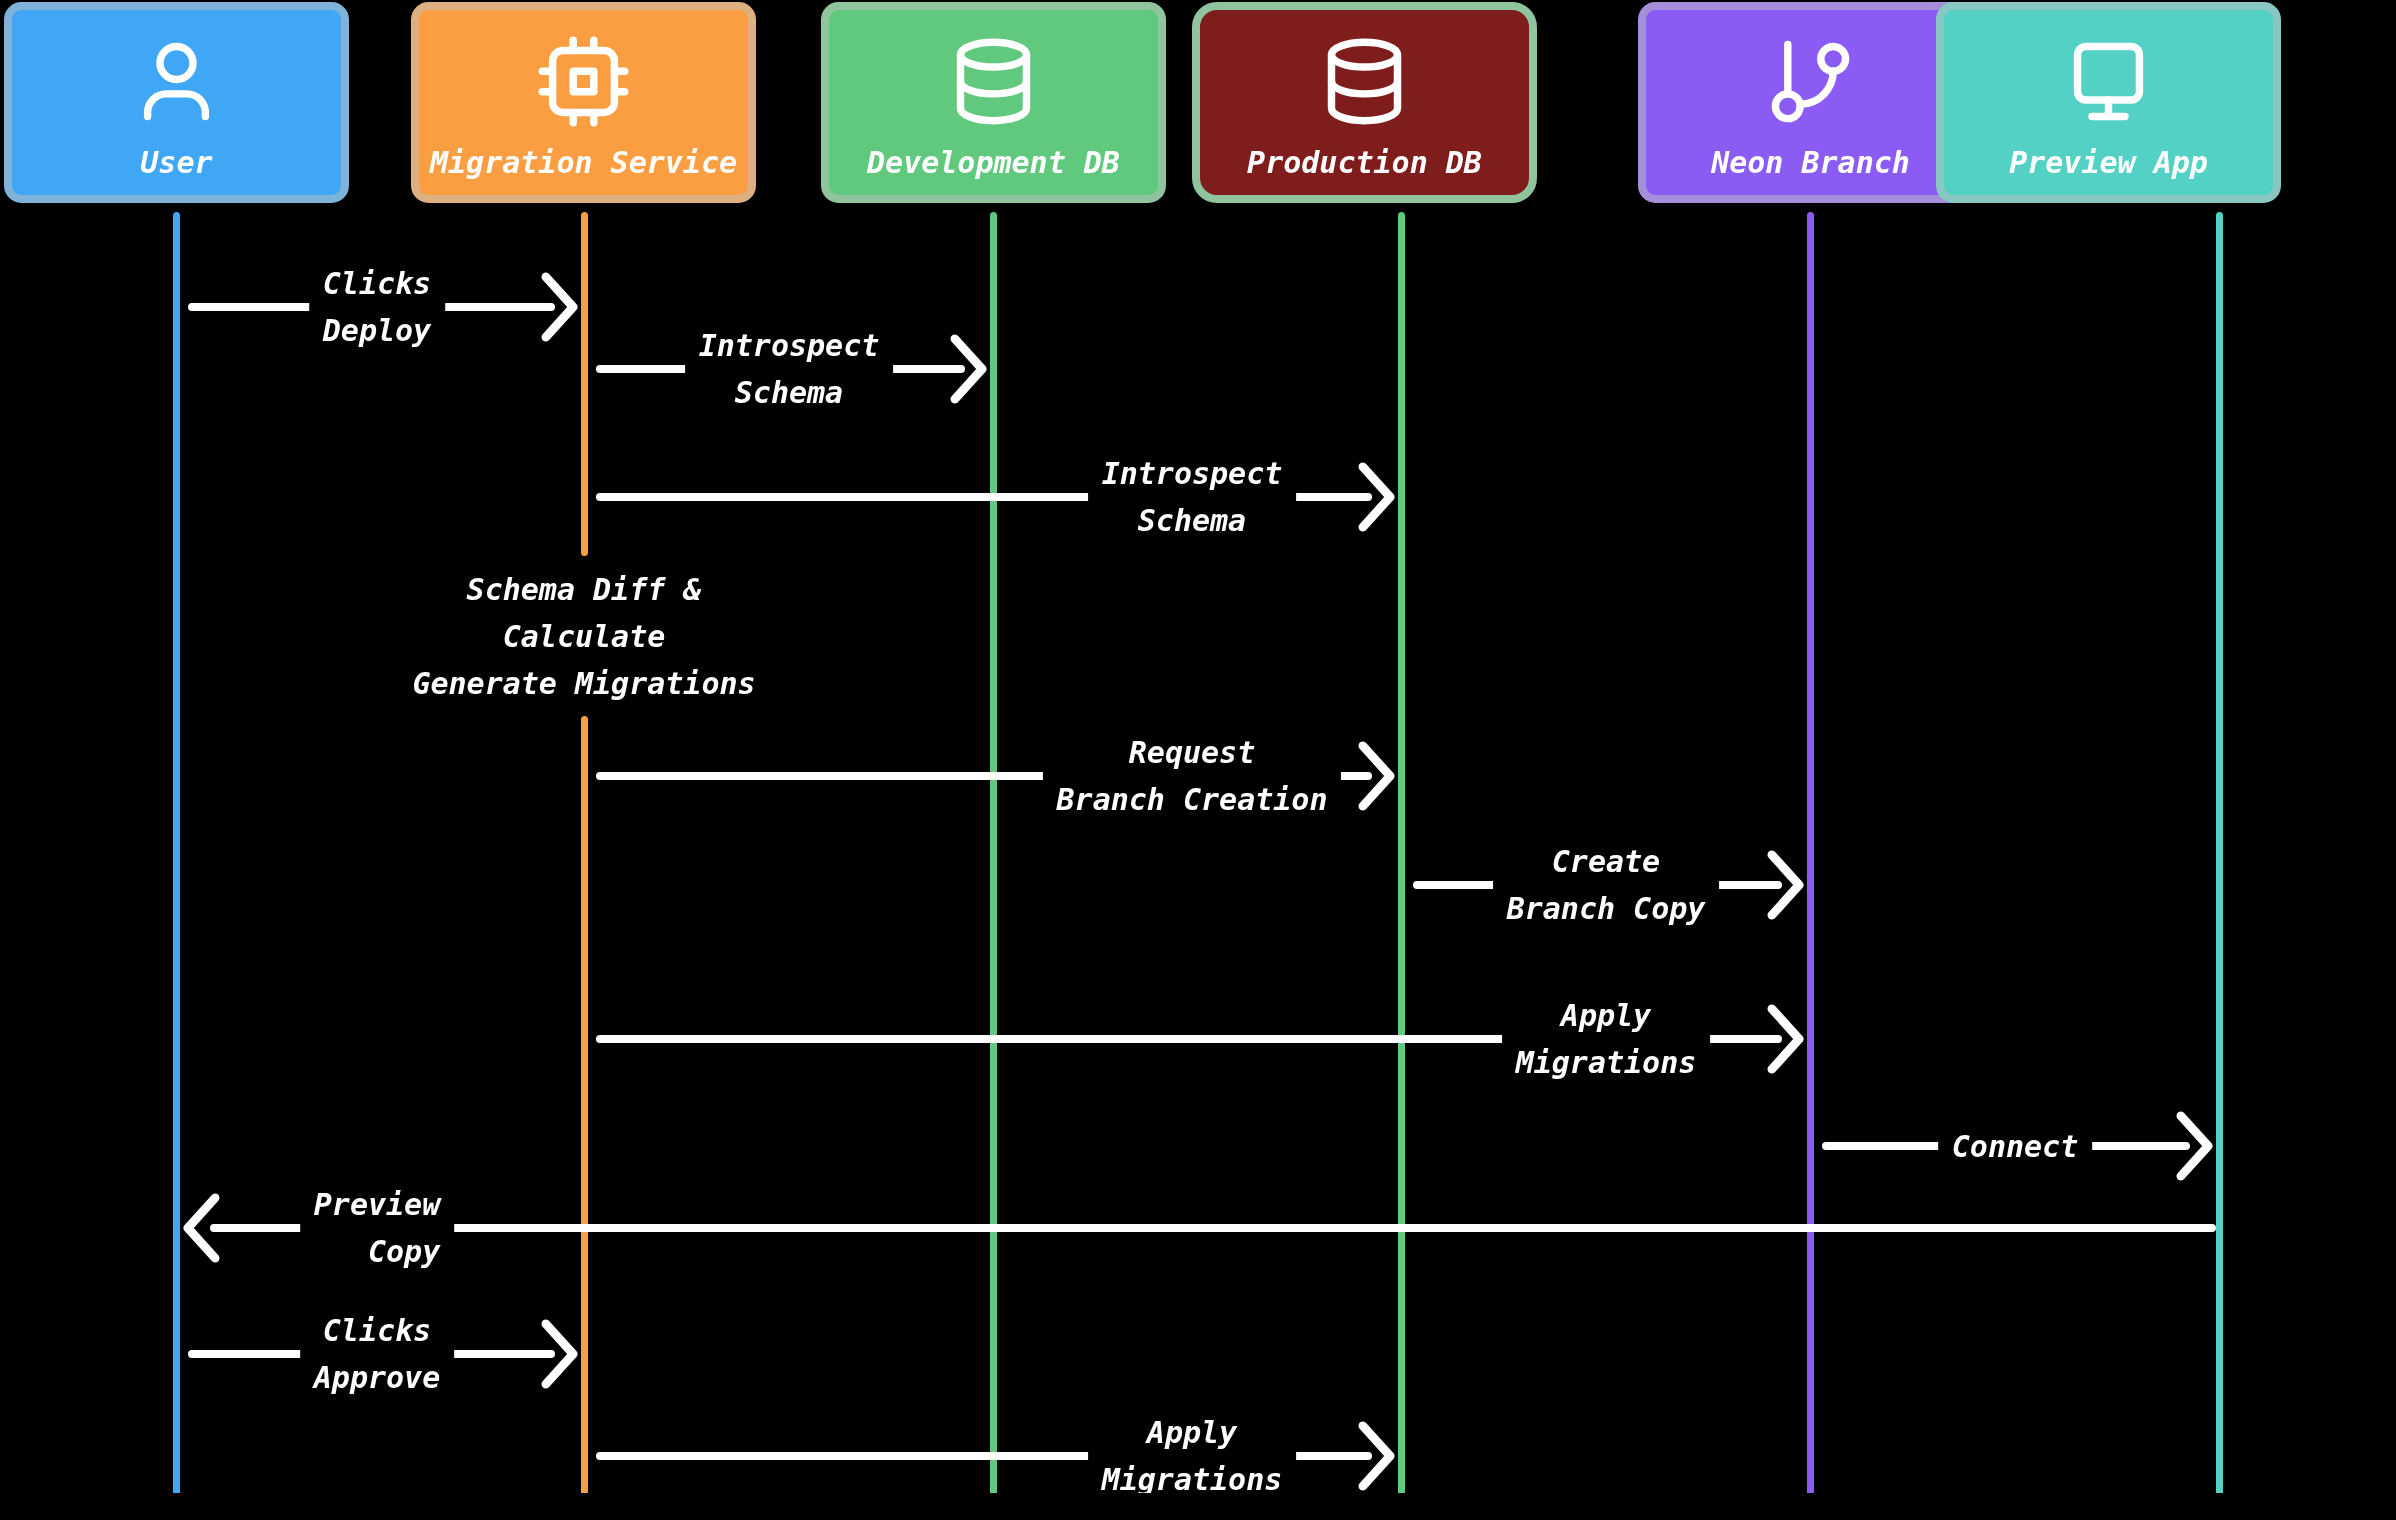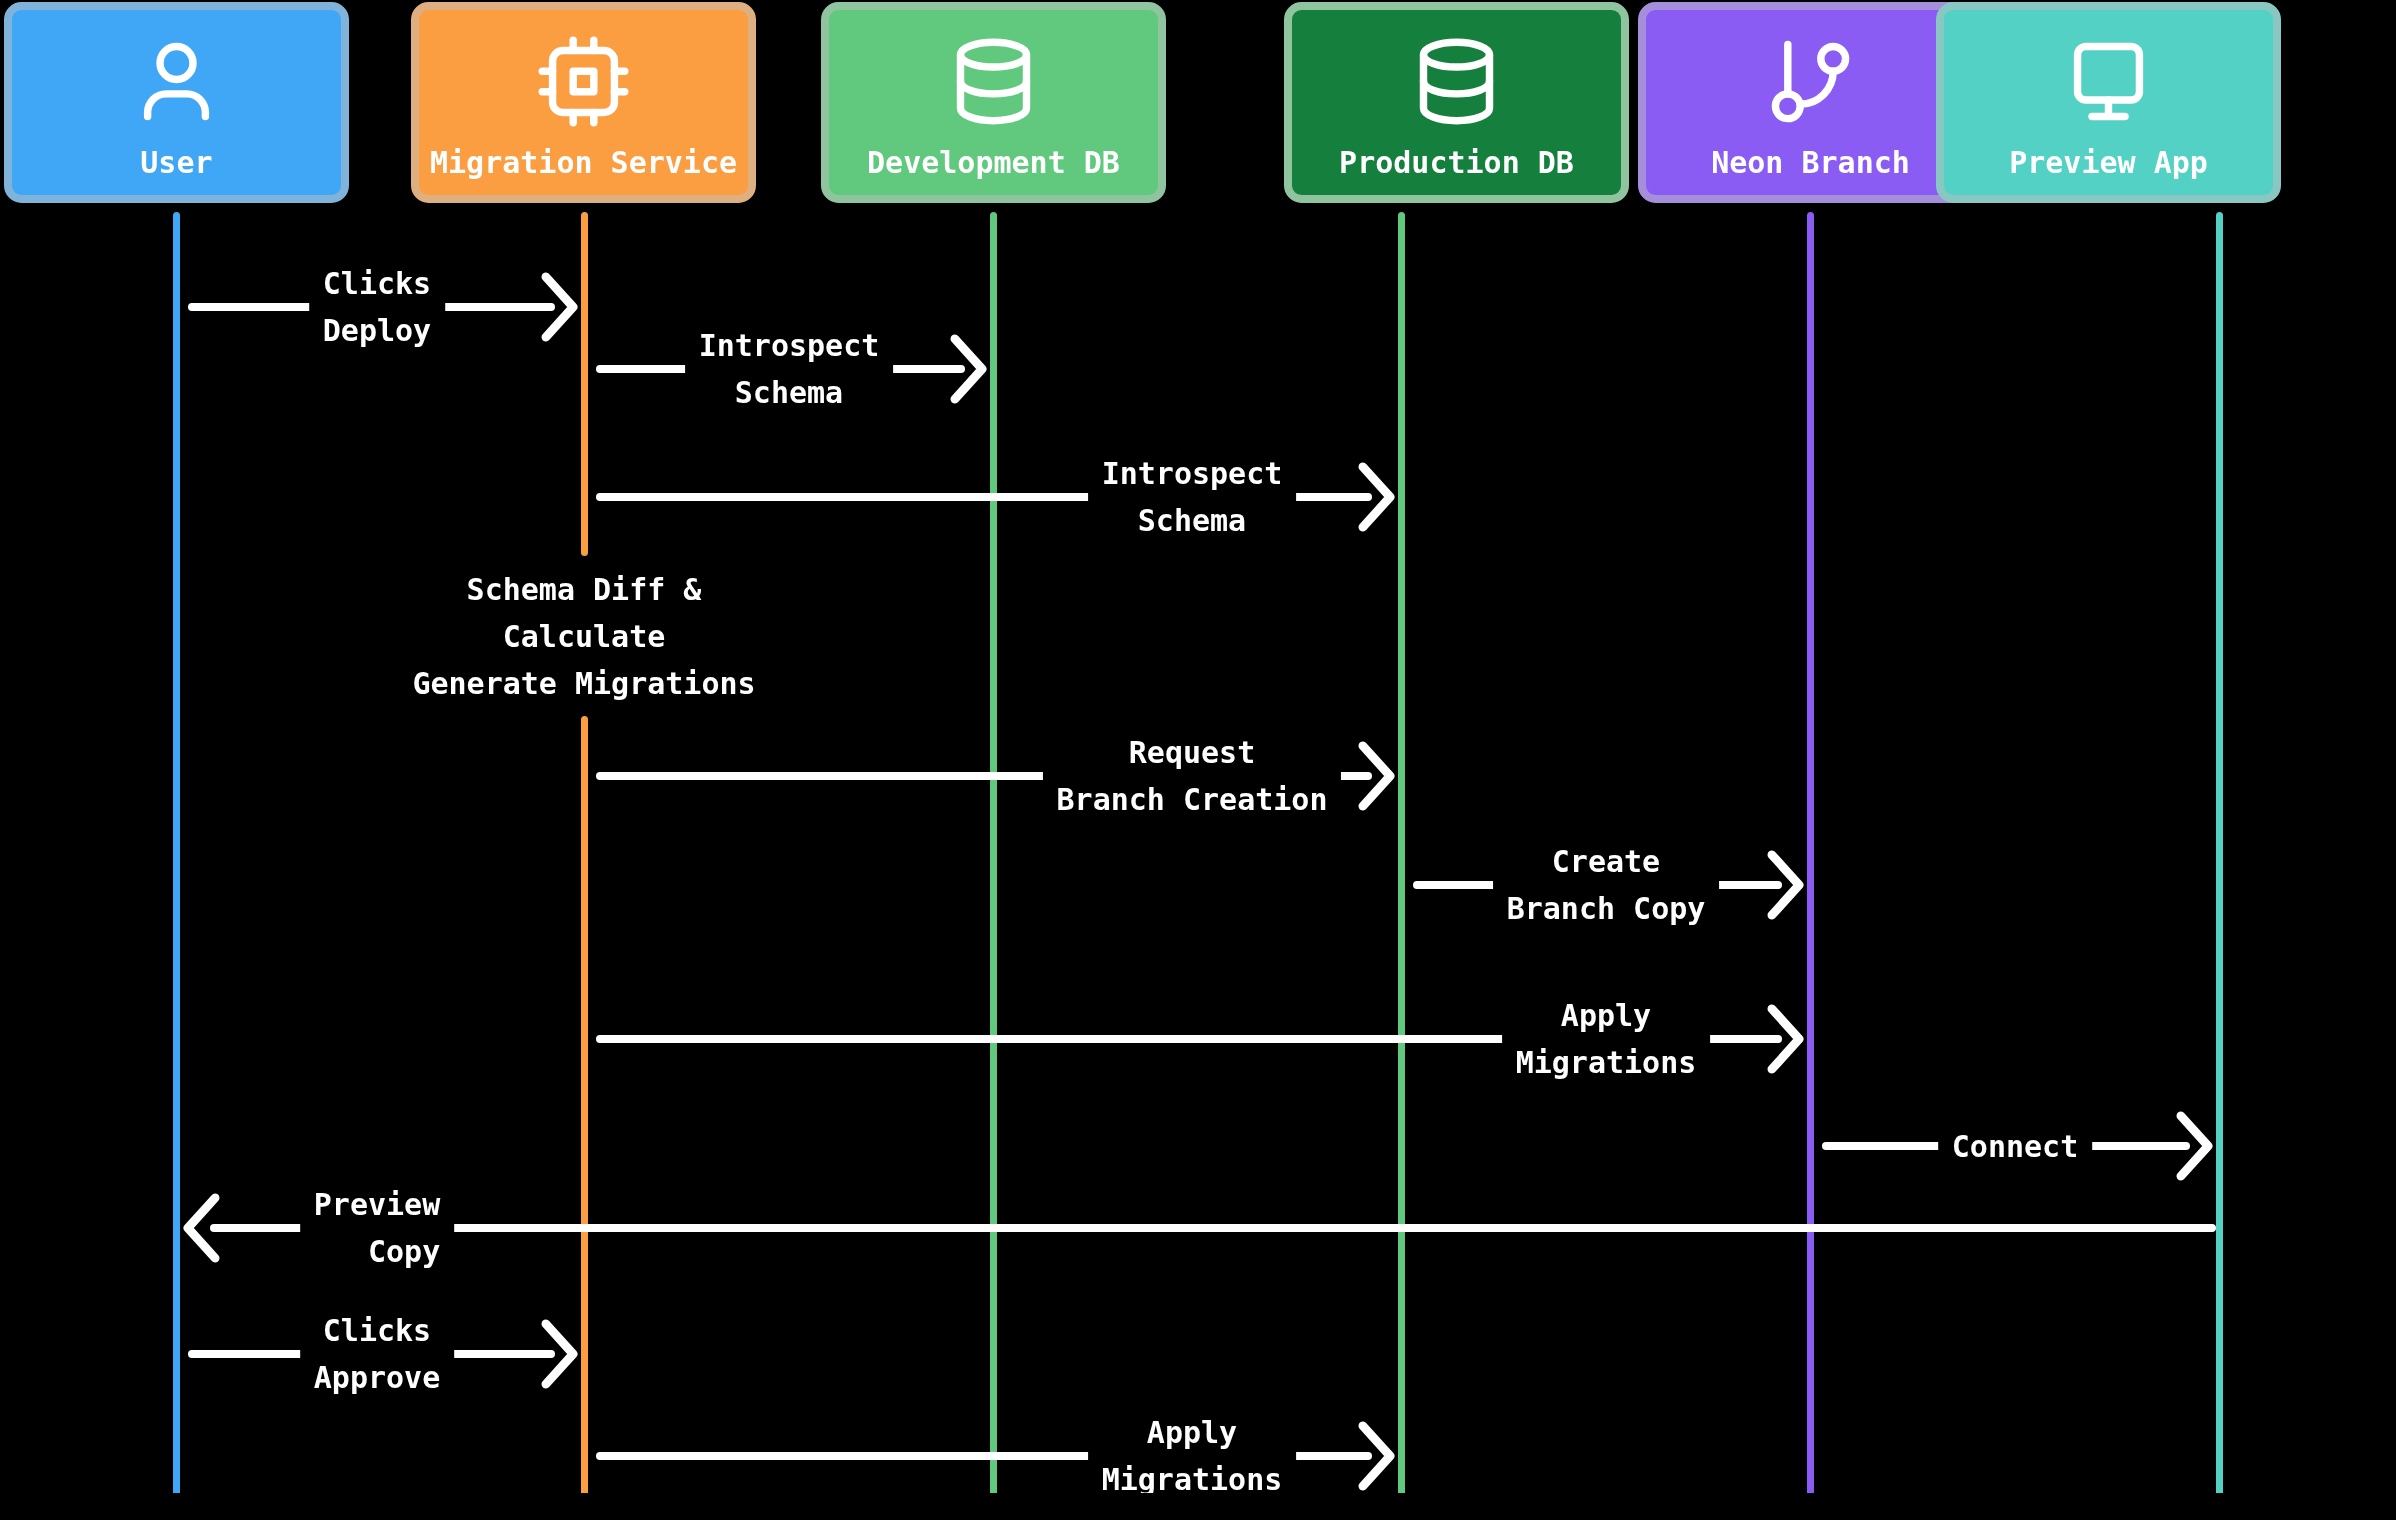--- a/index.html
+++ b/index.html
@@ -1,20 +1,20 @@
 <!DOCTYPE html>
 <html><head>
 <meta charset="utf-8">
 <title>Sequence Diagram</title>
 <style>
   * { margin:0; padding:0; box-sizing:border-box; }
   html,body { background:#000; }
   #stage {
     position:relative; width:2397px; height:1493px; background:#000; overflow:hidden;
-    font-family:"DejaVu Sans Mono","Liberation Mono",monospace; font-weight:bold; color:#fff;
+    font-family:"DejaVu Sans Mono","Liberation Mono",monospace; font-weight:bold; color:#fff;font-style:italic;
   }
   .actor {
     position:absolute; top:1.9px; width:345px; height:201px;
     border:8.7px solid; border-radius:17.5px;
     display:flex; flex-direction:column; align-items:center; justify-content:center;
     gap:13.6px; padding-top:7.8px; z-index:1;
   }
   .actor .icon { width:99px; height:99px; }
   .actor .icon svg {
     width:99px; height:99px; display:block;
@@ -74,21 +74,21 @@
       <div class="icon">
         <svg viewBox="0 0 24 24">
           <ellipse cx="12" cy="5.5" rx="8" ry="3"></ellipse>
           <path d="M4 5.5v13c0 1.66 3.58 3 8 3s8-1.34 8-3v-13"></path>
           <path d="M4 12c0 1.66 3.58 3 8 3s8-1.34 8-3"></path>
         </svg>
       </div>
       <div class="actor-label">Development DB</div>
     </div>
     <div class="lifeline" style="left: 990px; top: 212px; height: 1309px; background: rgb(97, 201, 125);"></div>
-    <div class="actor" style="left: 1284px; background: #15803d; border-color: rgb(144, 196, 158);">
+    <div class="actor" style="left: 1192px; background: #7f1d1d; border-color: rgb(144, 196, 158); border-radius: 25px;">
       <div class="icon">
         <svg viewBox="0 0 24 24">
           <ellipse cx="12" cy="5.5" rx="8" ry="3"></ellipse>
           <path d="M4 5.5v13c0 1.66 3.58 3 8 3s8-1.34 8-3v-13"></path>
           <path d="M4 12c0 1.66 3.58 3 8 3s8-1.34 8-3"></path>
         </svg>
       </div>
       <div class="actor-label">Production DB</div>
     </div>
     <div class="lifeline" style="left: 1398px; top: 212px; height: 1309px; background: rgb(97, 201, 125);"></div>

